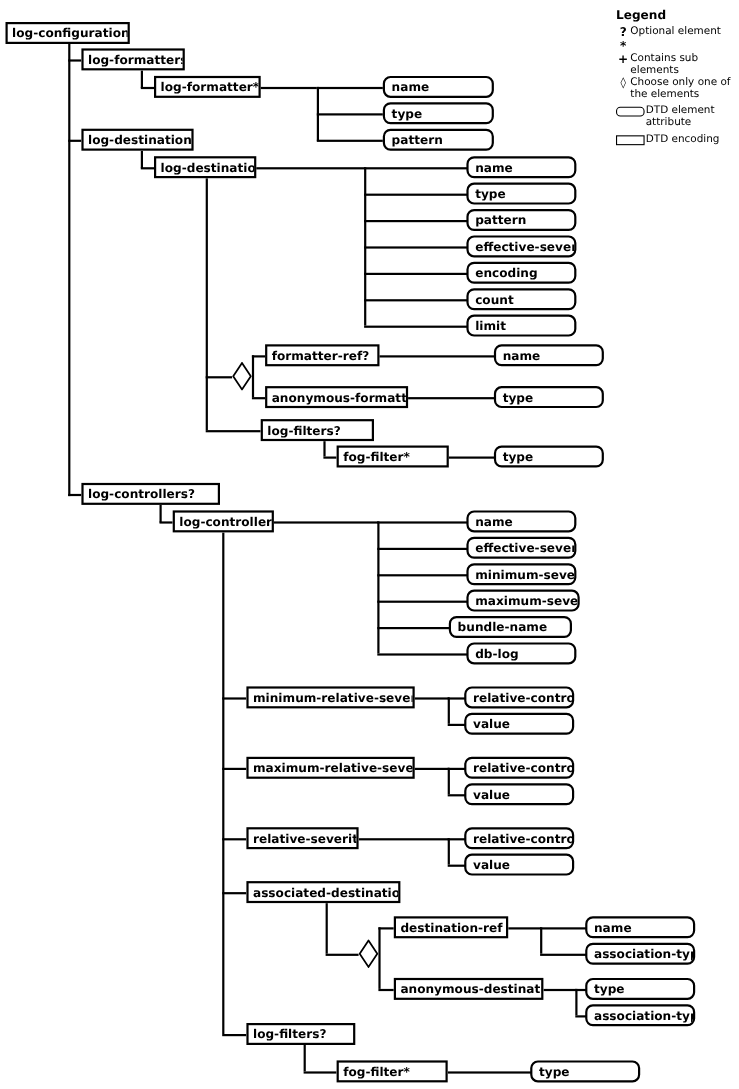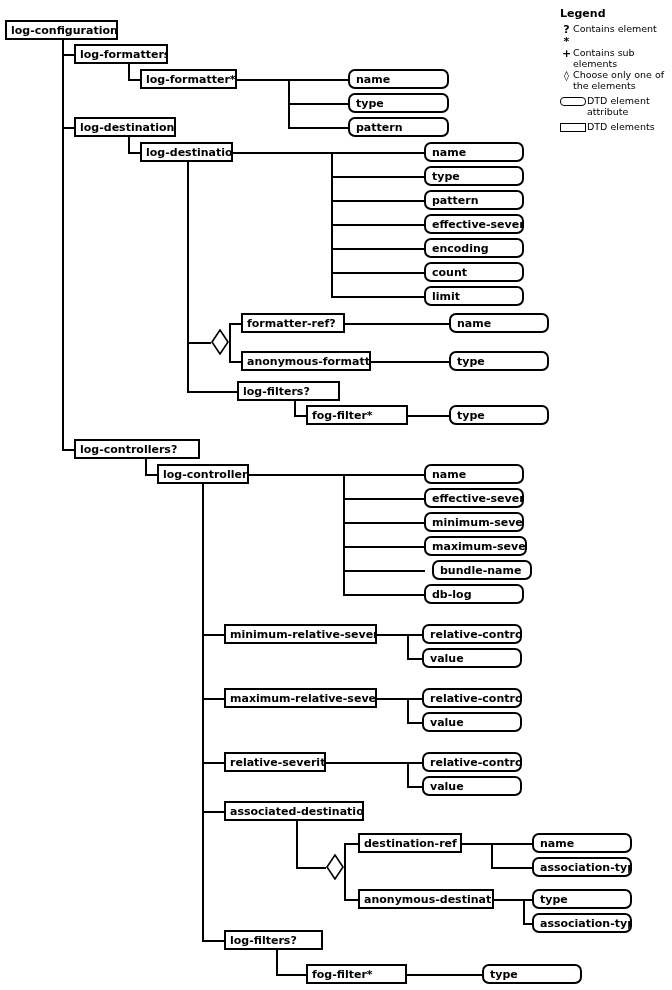--- a/index.html
+++ b/index.html
@@ -45,21 +45,21 @@
 </head>
 <body>
 
 <div id="canvas">
 
   <div id="legend">
     <div class="ltitle">Legend</div>
 
     <div class="lrow">
       <div class="lsym">?</div>
-      <div class="ltxt">Contains element</div>
+      <div class="ltxt">Optional element</div>
     </div>
 
     <div class="lrow">
       <div class="lsym">*</div>
     </div>
 
     <div class="lrow">
       <div class="lsym">+</div>
       <div class="ltxt">Contains sub elements</div>
     </div>
@@ -69,21 +69,21 @@
       <div class="ltxt">Choose only one of the elements</div>
     </div>
 
     <div class="swrow">
       <div class="swatch round"></div>
       <div class="ltxt">DTD element attribute</div>
     </div>
 
     <div class="swrow">
       <div class="swatch"></div>
-      <div class="ltxt">DTD elements</div>
+      <div class="ltxt">DTD encoding</div>
     </div>
   </div>
 
   <div class="v" style="left:62px;top:39px;height:412px;"></div>
   <div class="h" style="left:62px;top:54px;width:12px;"></div>
   <div class="h" style="left:62px;top:127px;width:12px;"></div>
   <div class="h" style="left:62px;top:449px;width:12px;"></div>
 
   <div class="v" style="left:128px;top:64px;height:16px;"></div>
   <div class="h" style="left:128px;top:79px;width:12px;"></div>
@@ -229,21 +229,21 @@
   <div class="attr" style="left:424px;top:286px;width:100px;">limit</div>
 
   <div class="attr" style="left:449px;top:313px;width:100px;">name</div>
   <div class="attr" style="left:449px;top:351px;width:100px;">type</div>
   <div class="attr" style="left:449px;top:405px;width:100px;">type</div>
 
   <div class="attr" style="left:424px;top:464px;width:100px;">name</div>
   <div class="attr" style="left:424px;top:488px;width:100px;">effective-severity</div>
   <div class="attr" style="left:424px;top:512px;width:100px;">minimum-severity</div>
   <div class="attr" style="left:424px;top:536px;width:103px;">maximum-severity</div>
-  <div class="attr" style="left:432px;top:560px;width:100px;">bundle-name</div>
+  <div class="attr" style="left:408px;top:560px;width:112px;">bundle-name</div>
   <div class="attr" style="left:424px;top:584px;width:100px;">db-log</div>
 
   <div class="attr" style="left:422px;top:624px;width:100px;">relative-controller</div>
   <div class="attr" style="left:422px;top:648px;width:100px;">value</div>
 
   <div class="attr" style="left:422px;top:688px;width:100px;">relative-controller</div>
   <div class="attr" style="left:422px;top:712px;width:100px;">value</div>
 
   <div class="attr" style="left:422px;top:752px;width:100px;">relative-controller</div>
   <div class="attr" style="left:422px;top:776px;width:100px;">value</div>

